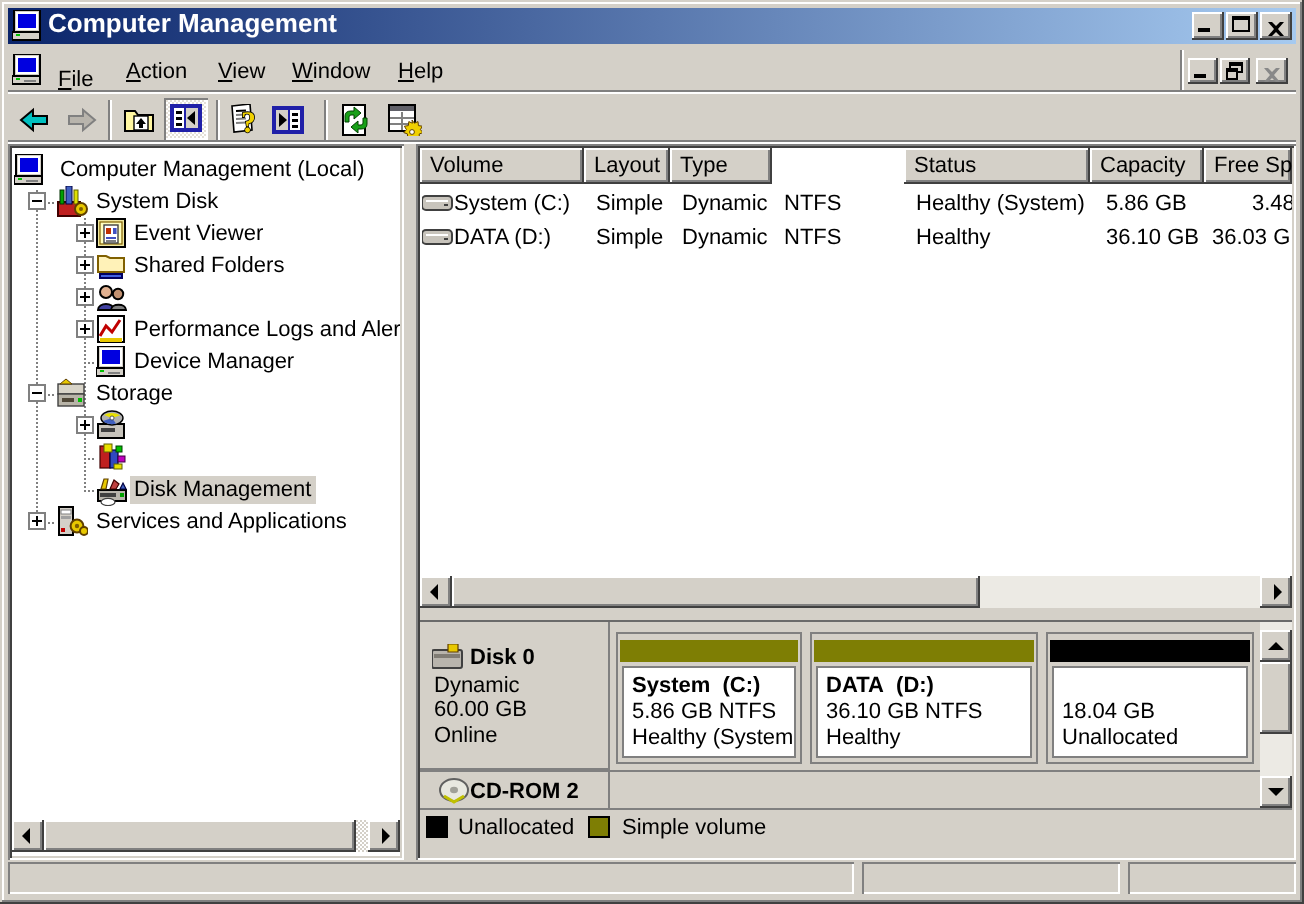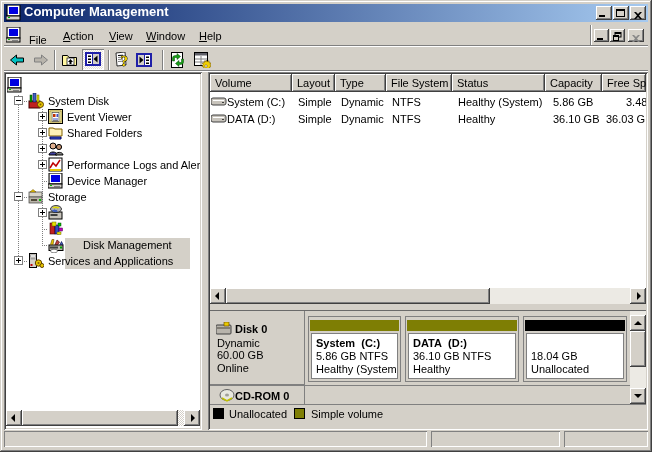--- a/index.html
+++ b/index.html
@@ -136,20 +136,21 @@
     <div class="a dotv" style="left:12px;top:21px;height:166px"></div>
     <div class="a dotv" style="left:36px;top:35px;height:136px"></div>
     <div class="a" style="left:1px;top:3px;width:16px;height:16px"><svg width="16" height="16" viewBox="0 0 16 16">
         <rect x="1" y="0" width="13" height="11" fill="#D4D0C8" stroke="#000"></rect>
         <rect x="2" y="1" width="11" height="9" fill="#fff"></rect>
         <rect x="3" y="2" width="9" height="7" fill="#0000E0"></rect>
         <rect x="0" y="11" width="14" height="4" fill="#D4D0C8" stroke="#000"></rect>
         <rect x="2" y="12" width="2" height="1" fill="#00C000"></rect>
         <rect x="6" y="13" width="6" height="1" fill="#808080"></rect>
       </svg></div>
+    <div class="a txt" style="left:22px;top:4px;height:14px;line-height:14px;padding:0 2px;white-space:nowrap">Computer Management (Local)</div>
     <div class="a doth" style="left:12px;top:27px;width:9px"></div>
     <div class="a eb" style="left:8px;top:22px">
       <div class="a" style="left:1px;top:3px;width:5px;height:1px;background:#000"></div>
     </div>
     <div class="a" style="left:22px;top:19px;width:16px;height:16px"><svg width="16" height="16" viewBox="0 0 16 16">
         <rect x="1" y="8" width="11" height="7" fill="#C02020" stroke="#400000"></rect>
         <rect x="2" y="2" width="2" height="7" fill="#00A000" stroke="#003000" stroke-width="0.5"></rect>
         <rect x="5" y="0" width="3" height="9" fill="#4060C0" stroke="#000040" stroke-width="0.5"></rect>
         <rect x="9" y="2" width="2" height="7" fill="#E0E000" stroke="#606000" stroke-width="0.5"></rect>
         <circle cx="12.5" cy="11.5" r="3" fill="#E8C800" stroke="#604000"></circle>
@@ -250,21 +251,21 @@
     <div class="a doth" style="left:36px;top:171px;width:5px"></div>
     <div class="a" style="left:42px;top:163px;width:16px;height:16px"><svg width="16" height="16" viewBox="0 0 16 16">
         <rect x="1" y="8" width="14" height="5.5" fill="#B8B4AC" stroke="#000"></rect>
         <rect x="2" y="9.5" width="8" height="2" fill="#404040"></rect>
         <rect x="12" y="9.5" width="2" height="2" fill="#00A000"></rect>
         <path d="M2.5 7.5 L4 2.5 L6 2.5 L5 7.5 Z" fill="#E8C800" stroke="#604000" stroke-width="0.6"></path>
         <path d="M7 7.5 L9 3 L11.5 5 L10 7.5 Z" fill="#C04040" stroke="#400000" stroke-width="0.6"></path>
         <path d="M12 7.5 L13.5 4.5 L15 7.5 Z" fill="#4060C0" stroke="#000040" stroke-width="0.6"></path>
         <ellipse cx="6" cy="14" rx="3.5" ry="1.8" fill="#fff" stroke="#404040" stroke-width="0.6"></ellipse>
       </svg></div>
-    <div class="a txt" style="left:59px;top:164px;height:31px;line-height:14px;padding:0 18px;background:#D4D0C8;white-space:nowrap">Disk Management</div>
+    <div class="a txt" style="left:59px;top:164px;height:14px;line-height:14px;padding:0 2px;background:#D4D0C8;white-space:nowrap">Disk Management</div>
     <div class="a doth" style="left:12px;top:187px;width:9px"></div>
     <div class="a eb" style="left:8px;top:182px">
       <div class="a" style="left:1px;top:3px;width:5px;height:1px;background:#000"></div>
       <div class="a" style="left:3px;top:1px;width:1px;height:5px;background:#000"></div>
     </div>
     <div class="a" style="left:22px;top:179px;width:16px;height:16px"><svg width="16" height="16" viewBox="0 0 16 16">
         <rect x="1.5" y="0.5" width="7" height="14" fill="#D4D0C8" stroke="#000"></rect>
         <rect x="2.5" y="2" width="5" height="2" fill="#fff" stroke="#808080" stroke-width="0.5"></rect>
         <rect x="2.5" y="5" width="5" height="1.5" fill="#A0A0A0"></rect>
         <rect x="2.5" y="11" width="2" height="2" fill="#C00000"></rect>
@@ -281,21 +282,20 @@
 <div class="a btn" style="left:22px;top:410px;width:156px;height:16px"></div>
 <div class="a track" style="left:178px;top:410px;width:6px;height:16px"></div>
 <div class="a btn" style="left:184px;top:410px;width:16px;height:16px"><svg width="16" height="16" viewBox="0 0 16 16">
       <path d="M7 4 L11 8 L7 12 Z" fill="#000"></path>
     </svg></div>
 <div class="a sunk" style="left:208px;top:72px;width:440px;height:358px;background:#D4D0C8"></div>
 <div class="a" style="left:210px;top:74px;width:436px;height:231px;background:#fff;overflow:hidden">
     <div class="a hdr" style="left:0px;top:0;width:82px;height:18px">Volume</div>
     <div class="a hdr" style="left:82px;top:0;width:43px;height:18px">Layout</div>
     <div class="a hdr" style="left:125px;top:0;width:51px;height:18px">Type</div>
-    <div class="a hdr" style="left:176px;top:0;width:66px;height:18px">File System</div>
     <div class="a hdr" style="left:242px;top:0;width:93px;height:18px">Status</div>
     <div class="a hdr" style="left:335px;top:0;width:57px;height:18px">Capacity</div>
     <div class="a hdr" style="left:392px;top:0;width:44px;height:18px">Free Space</div>
     <div class="a" style="left:1px;top:22px;width:16px;height:12px"><svg width="16" height="12" viewBox="0 0 16 12">
         <rect x="0" y="2" width="15" height="7" rx="2" fill="#C8C4BC" stroke="#404040"></rect>
         <rect x="2" y="4" width="11" height="1" fill="#fff"></rect>
         <rect x="11" y="6" width="2" height="1" fill="#404040"></rect>
       </svg></div>
     <div class="a" style="left:17px;top:22px;height:13px;line-height:13px;white-space:nowrap">System (C:)</div>
     <div class="a" style="left:88px;top:22px;height:13px;line-height:13px;white-space:nowrap">Simple</div>
@@ -358,21 +358,21 @@
       <div class="a" style="left:4px;top:16px;white-space:nowrap">18.04 GB</div>
       <div class="a" style="left:4px;top:29px;white-space:nowrap">Unallocated</div>
     </div>
     <div class="a" style="left:0;top:74px;width:420px;height:1px;background:#808080"></div>
     <div class="a" style="left:0;top:75px;width:95px;height:42px;border-right:1px solid #808080"></div>
     <div class="a" style="left:9px;top:78px;width:16px;height:13px"><svg width="16" height="13" viewBox="0 0 16 13">
         <ellipse cx="8" cy="6" rx="7" ry="5.5" fill="#E8E8E0" stroke="#606060"></ellipse>
         <ellipse cx="8" cy="6" rx="2" ry="1.6" fill="#A0A098"></ellipse>
         <path d="M3 9 L8 12 L13 9" fill="none" stroke="#C0C000" stroke-width="1.5"></path>
       </svg></div>
-    <div class="a" style="left:25px;top:79px;font-weight:bold;white-space:nowrap">CD-ROM 0</div>
+    <div class="a" style="left:25px;top:79px;font-weight:bold;white-space:nowrap">CD-ROM 2</div>
     <div class="a track" style="left:420px;top:0;width:16px;height:93px;background:#ECEAE4"></div>
     <div class="a btn" style="left:420px;top:4px;width:16px;height:16px"><svg width="16" height="16" viewBox="0 0 16 16">
         <path d="M4 10 L8 6 L12 10 Z" fill="#000"></path>
       </svg></div>
     <div class="a btn" style="left:420px;top:20px;width:16px;height:36px"></div>
     <div class="a btn" style="left:420px;top:77px;width:16px;height:16px"><svg width="16" height="16" viewBox="0 0 16 16">
         <path d="M4 6 L8 10 L12 6 Z" fill="#000"></path>
       </svg></div>
     <div class="a" style="left:0;top:93px;width:436px;height:1px;background:#808080"></div>
     <div class="a" style="left:0;top:94px;width:436px;height:23px;background:#D4D0C8"></div>

